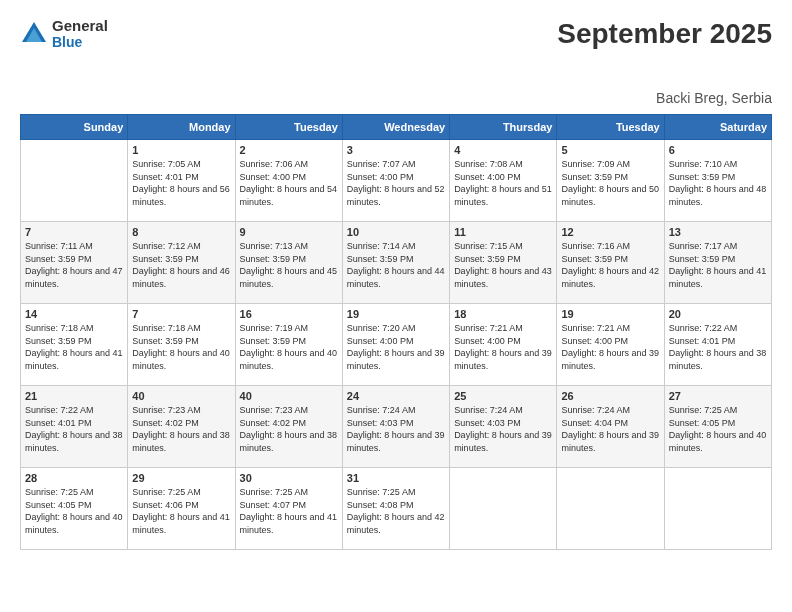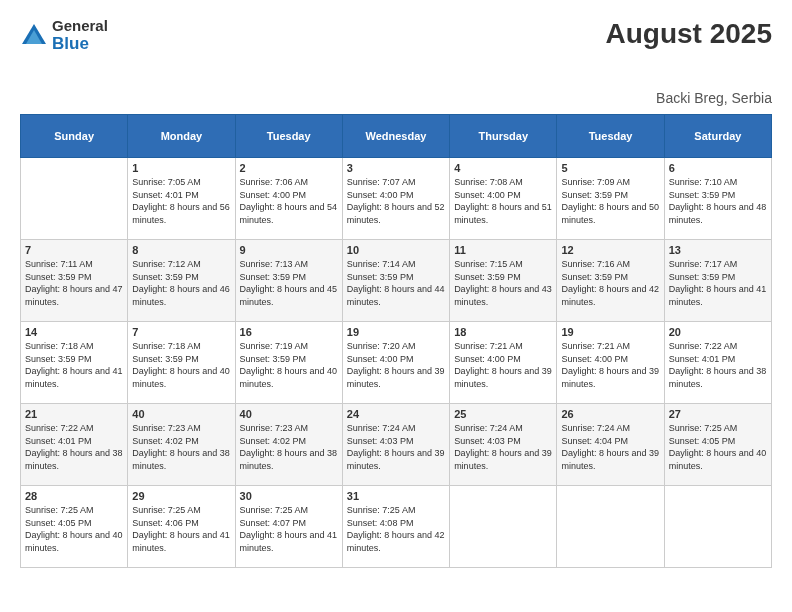--- a/index.html
+++ b/index.html
@@ -31,21 +31,21 @@
       display: flex;
       flex-direction: column;
       line-height: 1.1;
     }
     .logo-general {
       font-size: 15px;
       font-weight: bold;
       color: #333;
     }
     .logo-blue {
-      font-size: 17px;
+      font-size: 14px;
       font-weight: bold;
       color: #1a6fb5;
     }
     .logo-icon {
       width: 28px;
       height: 28px;
       margin-right: 4px;
     }
     .title-block {
       text-align: right;
@@ -63,22 +63,22 @@
     table {
       width: 100%;
       border-collapse: collapse;
       table-layout: fixed;
     }
     thead tr th {
       background-color: #2f6db5;
       color: #fff;
       font-size: 11px;
       font-weight: bold;
-      padding: 15px 4px;
-      text-align: center;
+      padding: 6px 4px;
+      text-align: right;
       border: 1px solid #2060a0;
     }
     tbody tr td {
       border: 1px solid #ccc;
       vertical-align: top;
       padding: 4px 4px;
       font-size: 9.5px;
       color: #333;
       height: 82px;
       background: #fff;
@@ -111,21 +111,21 @@
       <svg class="logo-icon" viewBox="0 0 28 28">
         <polygon points="14,2 26,22 2,22" fill="#1a6fb5"></polygon>
         <polygon points="14,8 22,22 6,22" fill="#4a9fd5"></polygon>
       </svg>
       <div class="logo-text">
         <span class="logo-general">General</span>
         <span class="logo-blue">Blue</span>
       </div>
     </div>
     <div class="title-block">
-      <div class="month-title">August 2025</div>
+      <div class="month-title">September 2025</div>
       <div class="location">Backi Breg, Serbia</div>
     </div>
   </div>
 
   <table>
     <thead>
       <tr>
       <th>Sunday</th>
           <th>Monday</th>
           <th>Tuesday</th>

